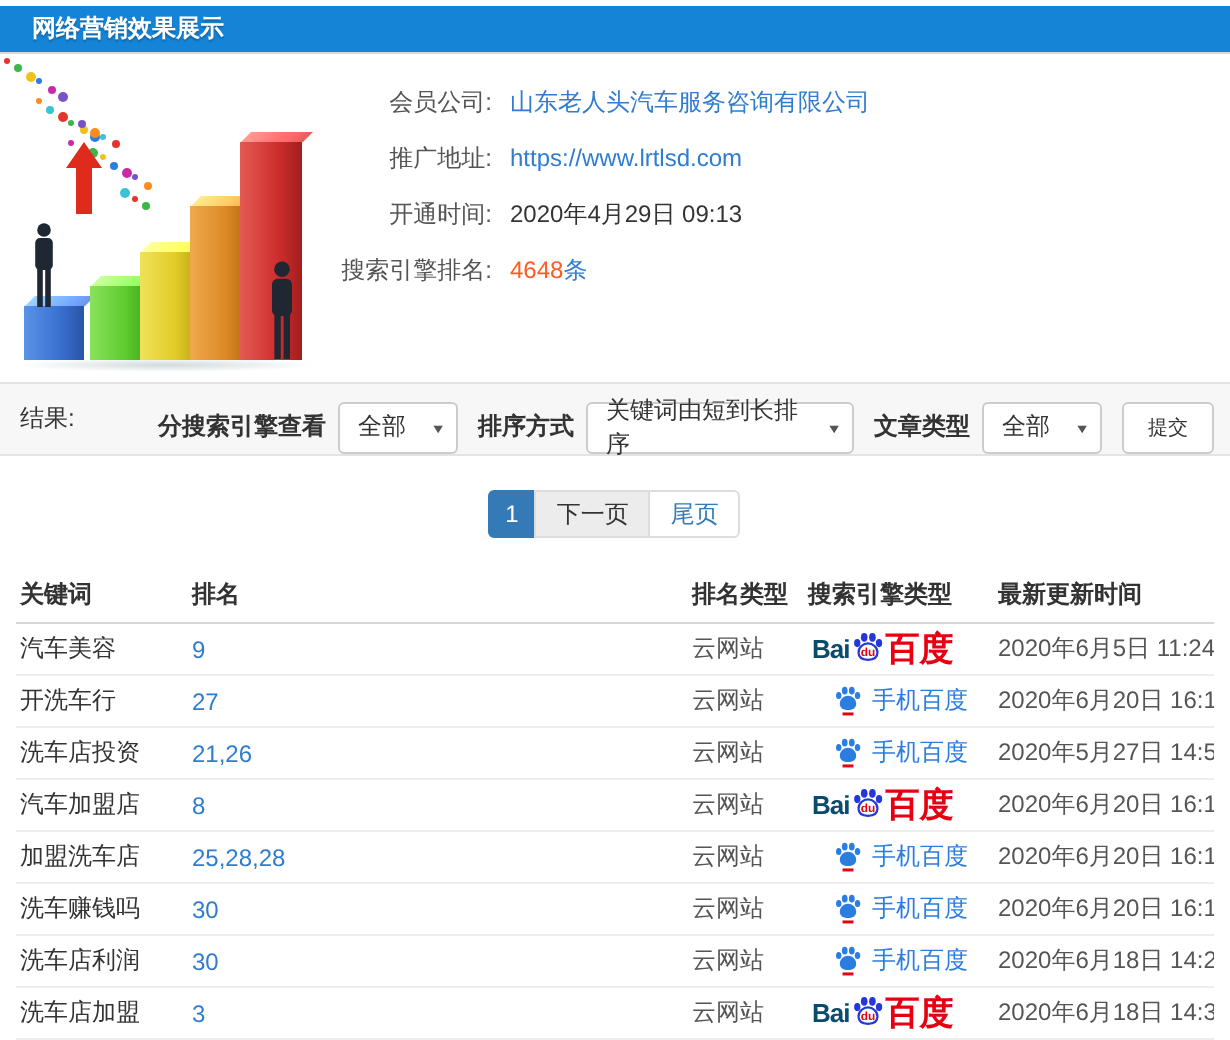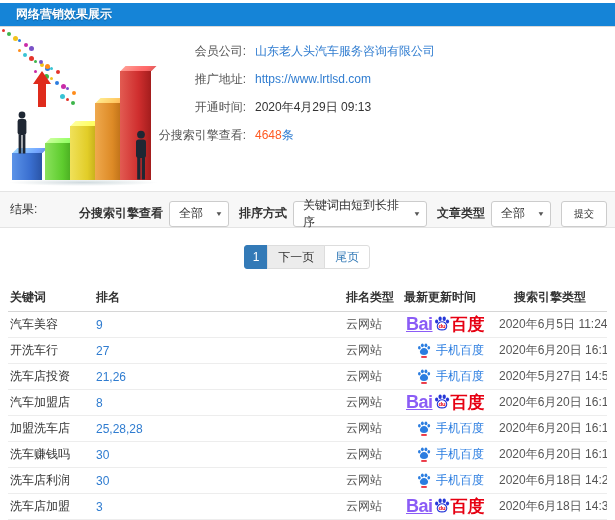--- a/index.html
+++ b/index.html
@@ -71,21 +71,21 @@
   .col-rank { width:250px; }
   .col-rt   { width:58px; }
   .col-eng  { width:95px; }
   .col-date { flex:1; }
   .td.col-rank { color:#2f7cd0; }
   .td.col-rt, .td.col-date { color:#555; }
 
   
   .pc-logo, .mob-logo { display:flex; align-items:center; }
   .pc-logo { padding-left:2px; }
-  .pc-logo .bai { color:#8b5cf6; font-weight:bold; font-size:18px; letter-spacing:-.5px;text-decoration:underline; }
+  .pc-logo .bai { color:#0c4a6e; font-weight:bold; font-size:13px; letter-spacing:-.5px; }
   .pc-logo .bd  { color:#e60012; font-weight:bold; font-size:17px; margin-left:1px; }
   .pc-logo svg { margin:0 0 2px 1px; }
   .mob-logo { padding-left:13px; }
   .mob-label { color:#2b7de0; margin-left:5px; }
 </style>
 </head>
 <body>
 
 <div class="topbar">
   <span class="title">网络营销效果展示</span>
@@ -156,21 +156,21 @@
     </div>
     <div class="info-row">
       <span class="info-label">推广地址:</span>
       <a class="info-value link">https://www.lrtlsd.com</a>
     </div>
     <div class="info-row">
       <span class="info-label">开通时间:</span>
       <span class="info-value">2020年4月29日 09:13</span>
     </div>
     <div class="info-row">
-      <span class="info-label">分搜索引擎查看:</span>
+      <span class="info-label">搜索引擎排名:</span>
       <span class="info-count">
         <span class="num">4648</span><span class="unit">条</span>
       </span>
     </div>
   </div>
 </div>
 
 <div class="filter-bar">
   <span class="result-label">结果:</span>
   <div class="filter-controls">
@@ -197,22 +197,22 @@
   <div class="page-item active">1</div>
   <div class="page-item next">下一页</div>
   <div class="page-item last">尾页</div>
 </div>
 
 <div class="rank-table">
   <div class="tr head">
     <div class="th col-kw">关键词</div>
     <div class="th col-rank">排名</div>
     <div class="th col-rt">排名类型</div>
+    <div class="th col-eng">搜索引擎类型</div>
     <div class="th col-date">最新更新时间</div>
-    <div class="th col-eng">搜索引擎类型</div>
   </div>
   <div id="table-body">
   <div class="tr">
     <div class="td col-kw">汽车美容</div>
     <div class="td col-rank">9</div>
     <div class="td col-rt">云网站</div>
     <div class="td col-eng" data-engine="baidu-pc">
       <span class="pc-logo">
         <span class="bai">Bai</span>
         <svg width="16" height="15" viewBox="0 0 20 19">

